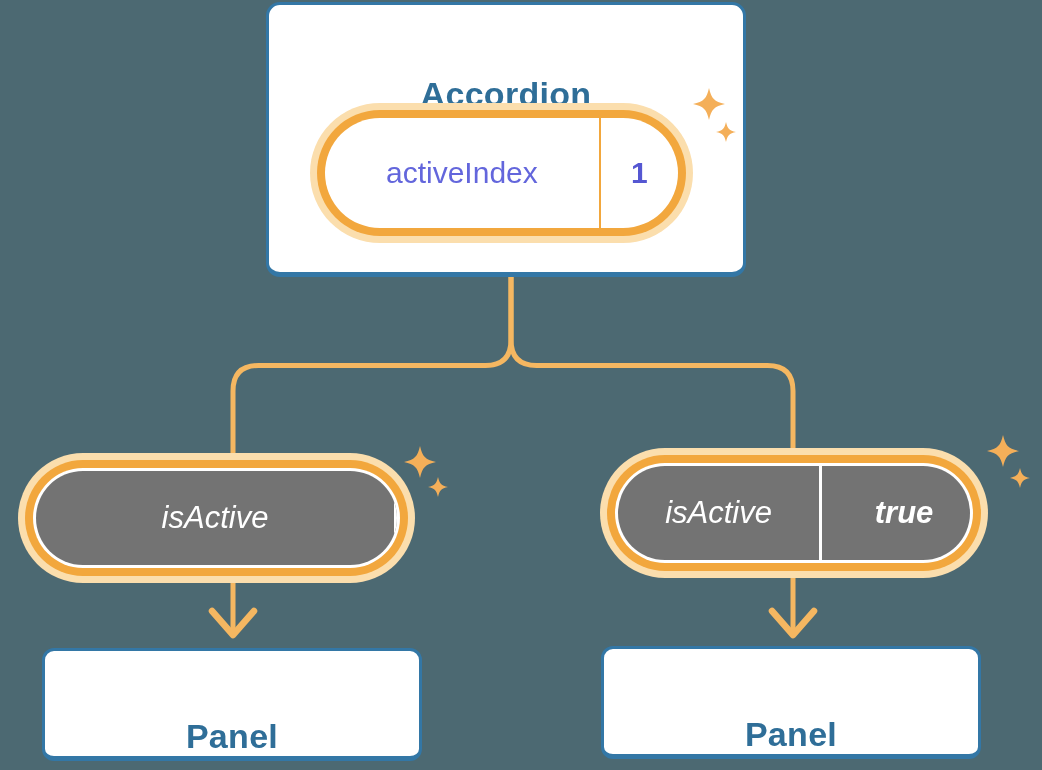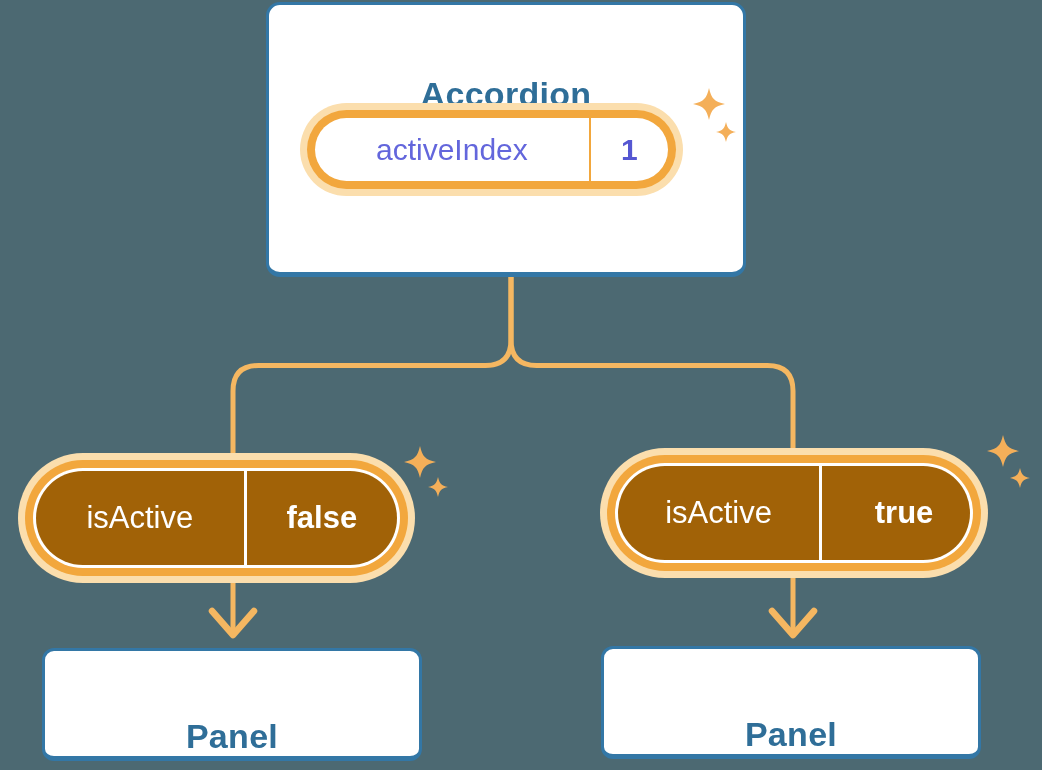--- a/index.html
+++ b/index.html
@@ -38,25 +38,25 @@
   .pill-ring {
     background:#F2A73D; border-radius:999px; width:100%; height:100%;
     box-sizing:border-box; padding:8px;
   }
   .pill-core {
     background:#ffffff; border-radius:999px; width:100%; height:100%;
     box-sizing:border-box; display:flex; overflow:hidden;
   }
   .pill-core.purple-wrap { padding:3px; }
   .pill-fill {
-    background:#a16207; border-radius:999px; flex:1; display:flex; overflow:hidden;
+    background:#737373; border-radius:999px; flex:1; display:flex; overflow:hidden;font-style:italic;
   }
   .cell { display:flex; align-items:center; justify-content:center; min-width:0; }
 
-  .pill-top   { left:300px; top:103px; width:383px; height:93px; }
+  .pill-top   { left:310px; top:103px; width:383px; height:140px; }
   .pill-left  { left:18px;  top:453px; width:397px; height:130px; }
   .pill-right { left:600px; top:448px; width:388px; height:130px; }
 
   .pill-top .cell.key { flex:78; color:#6366DC; font-size:30px; }
   .pill-top .cell.val { flex:22; color:#5557D2; font-size:30px; font-weight:700; }
   .vdiv-orange { width:2px; background:#F2A73D; }
   .vdiv-white  { width:3px; background:#ffffff; }
 
   .pill-fill .cell { color:#ffffff; font-size:31px; }
   .pill-fill .cell.val { font-weight:700; }
@@ -92,21 +92,20 @@
         </div>
       </div>
     </div>
 
     <div class="state-pill pill-left">
       <div class="pill-ring">
         <div class="pill-core purple-wrap">
           <div class="pill-fill">
             <div class="cell key">isActive</div>
             <div class="vdiv-white"></div>
-            <div class="cell val">false</div>
           </div>
         </div>
       </div>
     </div>
 
     <div class="state-pill pill-right">
       <div class="pill-ring">
         <div class="pill-core purple-wrap">
           <div class="pill-fill">
             <div class="cell key">isActive</div>

